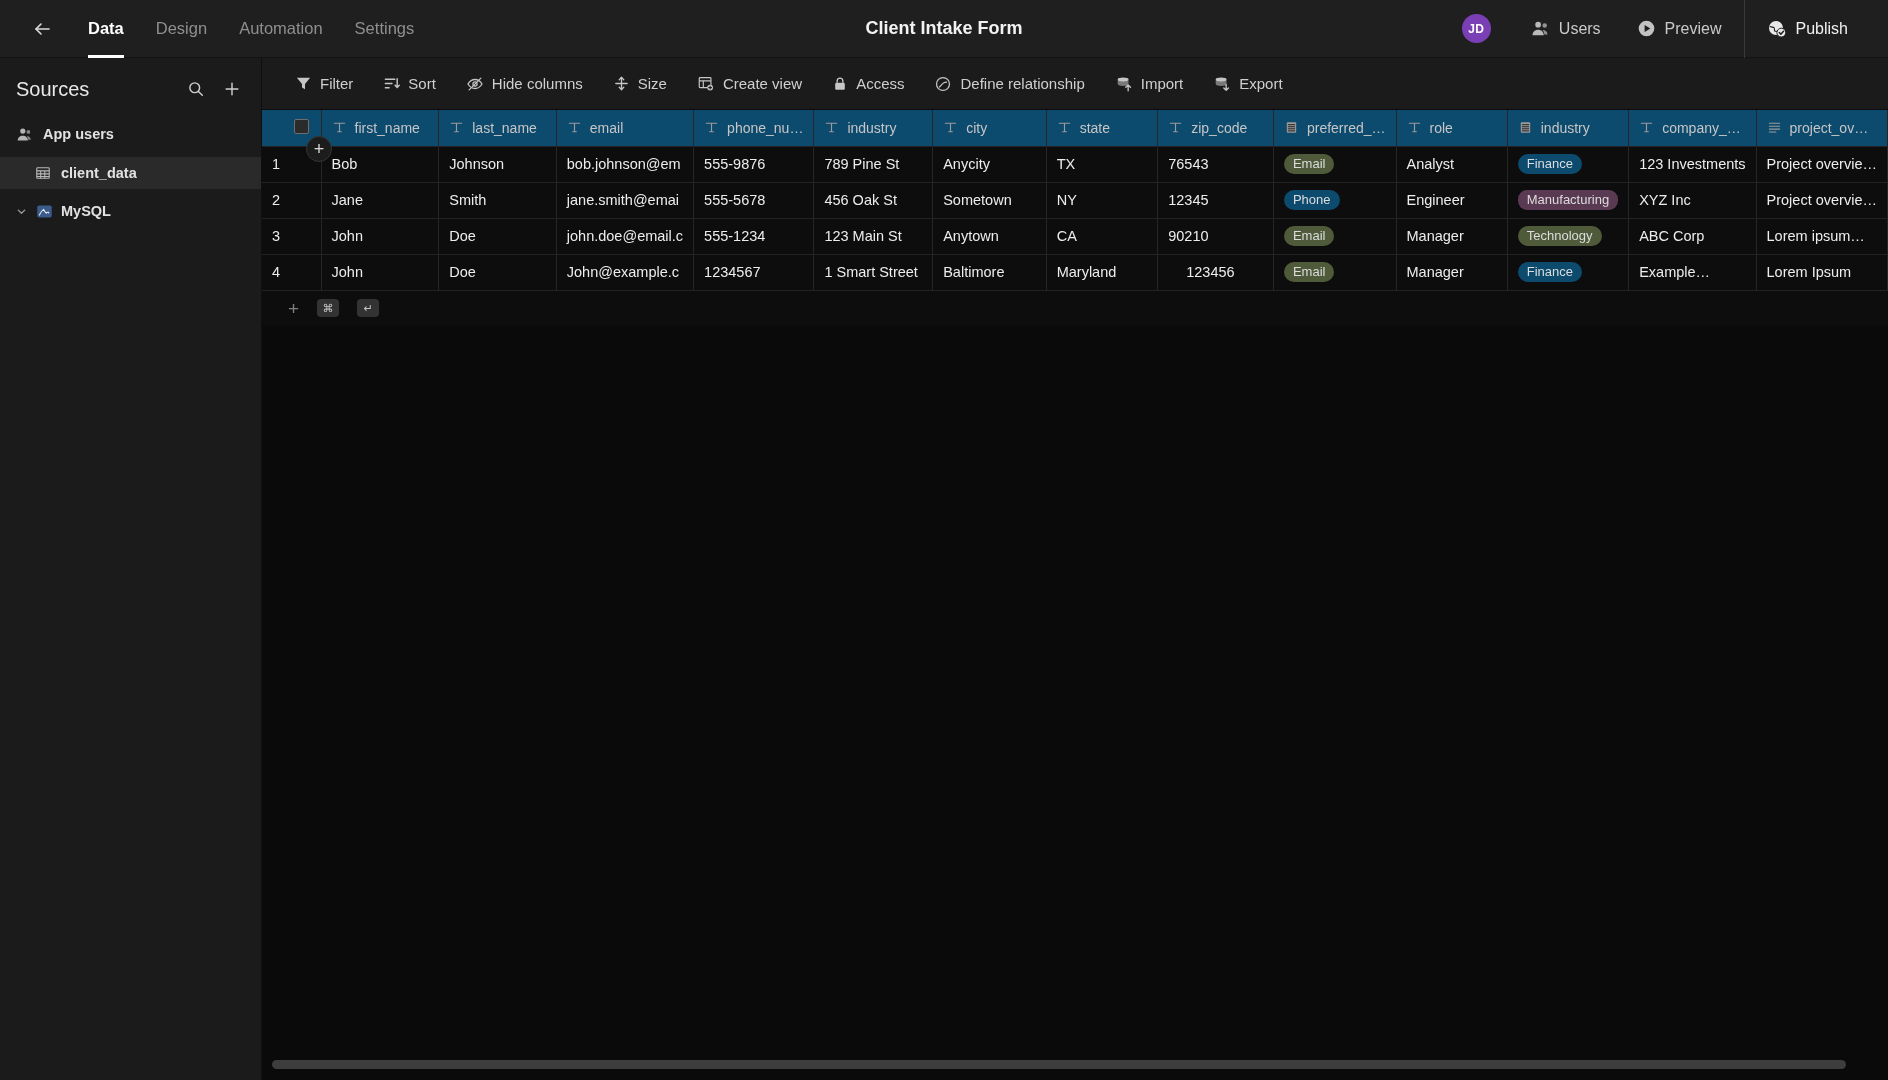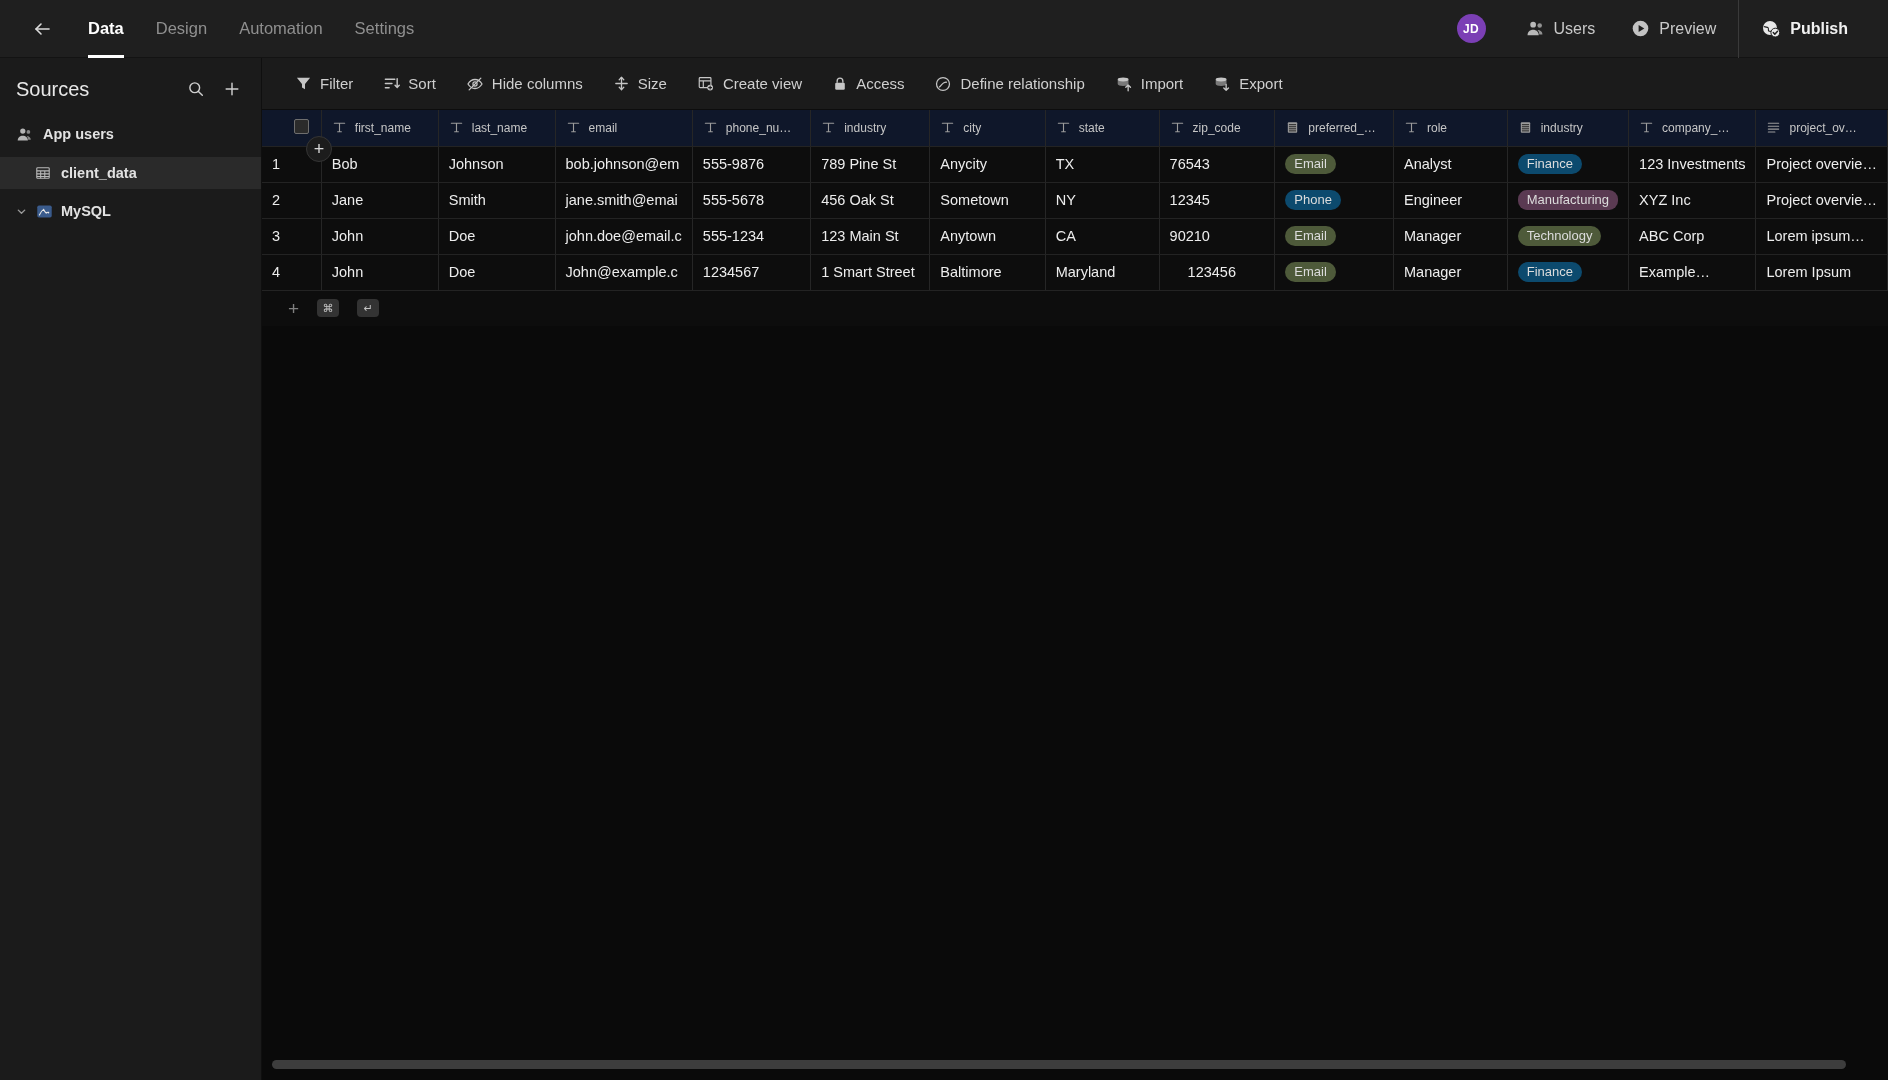--- a/index.html
+++ b/index.html
@@ -75,21 +75,21 @@
     color: #c9c9c9;
     font-size: 16px;
     padding: 0 18px;
     height: 58px;
     cursor: pointer;
     white-space: nowrap;
   }
   .tb-sep {
     width: 1px; height: 58px; background: #3a3a3a; margin: 0 4px;
   }
-  .tb-item.publish { color: #f0f0f0; font-weight: bold; }
+  .tb-item.publish { color: #f0f0f0; font-weight: normal; }
 
   
   .body {
     display: flex;
     height: calc(1080px - 58px);
   }
 
   
   .sidebar {
     width: 262px;
@@ -149,24 +149,24 @@
   table.grid { border-collapse: collapse; table-layout: fixed; }
   .grid th, .grid td {
     border-right: 1px solid #262626;
     border-bottom: 1px solid #232323;
     text-align: left;
     font-weight: normal;
     overflow: hidden;
     white-space: nowrap;
   }
   .grid thead th {
-    background: #0f172a;
+    background: #0c4a6e;
     height: 36px;
     color: #c6c6c6;
-    font-size: 12px;
+    font-size: 14px;
     padding: 0 10px;
     vertical-align: middle;
   }
   .th-inner { display: flex; align-items: center; gap: 8px; }
   .grid tbody td {
     background: #0d0d0d;
     height: 36px;
     color: #ededed;
     font-size: 14.5px;
     padding: 0 10px;
@@ -269,20 +269,21 @@
         <span>Design</span>
       </div>
     <div class="nav-tab">
         <span>Automation</span>
       </div>
     <div class="nav-tab">
         <span>Settings</span>
       </div>
   </div>
 
+  <div class="app-title">Client Intake Form</div>
 
   <div class="topbar-right">
     <div class="avatar">JD</div>
 
     <div class="tb-item">
       <span>
         <svg width="19" height="19" viewBox="0 0 20 20" fill="#b9b9b9">
           <circle cx="7.5" cy="6" r="3"></circle>
           <path d="M1.6 17c0-3.3 2.6-5.6 5.9-5.6s5.9 2.3 5.9 5.6z"></path>
           <circle cx="14.4" cy="6.8" r="2.4" opacity=".75"></circle>

